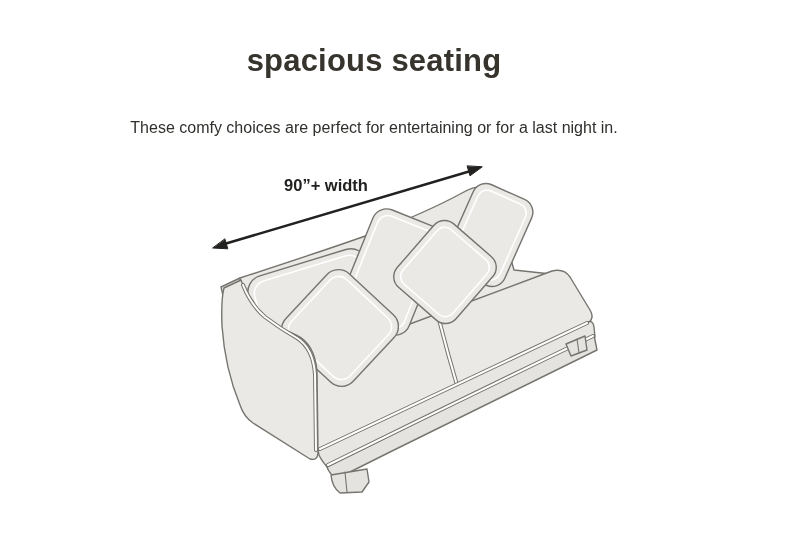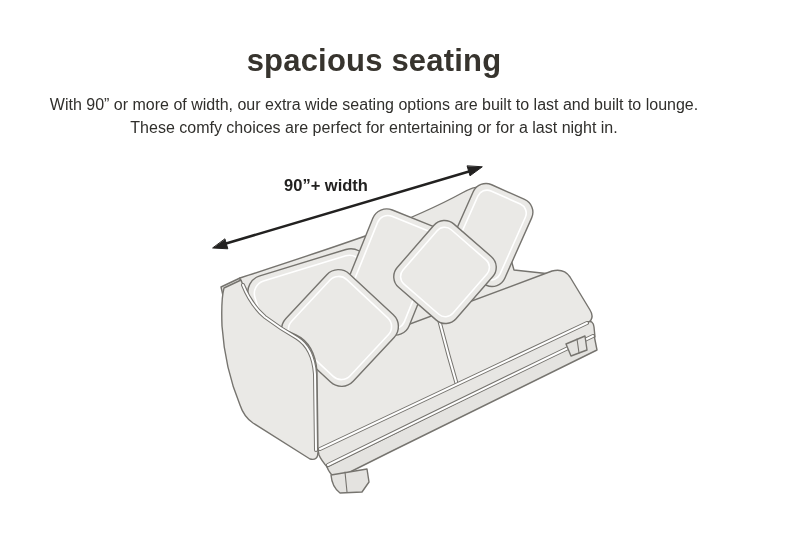--- a/index.html
+++ b/index.html
@@ -52,21 +52,21 @@
   }
 </style>
 </head>
 <body>
 
 <div class="stage">
 
   <h1 class="title">spacious seating</h1>
 
   <p class="intro">
-    <span>With 90” or more of width, our extra wide seating options are built to last and built to lounge.</span><br>
+    <br>
     <span>These comfy choices are perfect for entertaining or for a last night in.</span>
   </p>
 
   <svg class="illustration" width="800" height="534" viewBox="0 0 800 534">
 
     <g stroke="#222120" fill="#222120" stroke-linecap="round">
       <line x1="221" y1="245" x2="474" y2="170" stroke-width="2.4"></line>
       <polygon points="213,248 227.8,248.8 225,239.2" stroke-width="1"></polygon>
       <polygon points="482,167 470,175.8 467.2,166.2" stroke-width="1"></polygon>
     </g>

